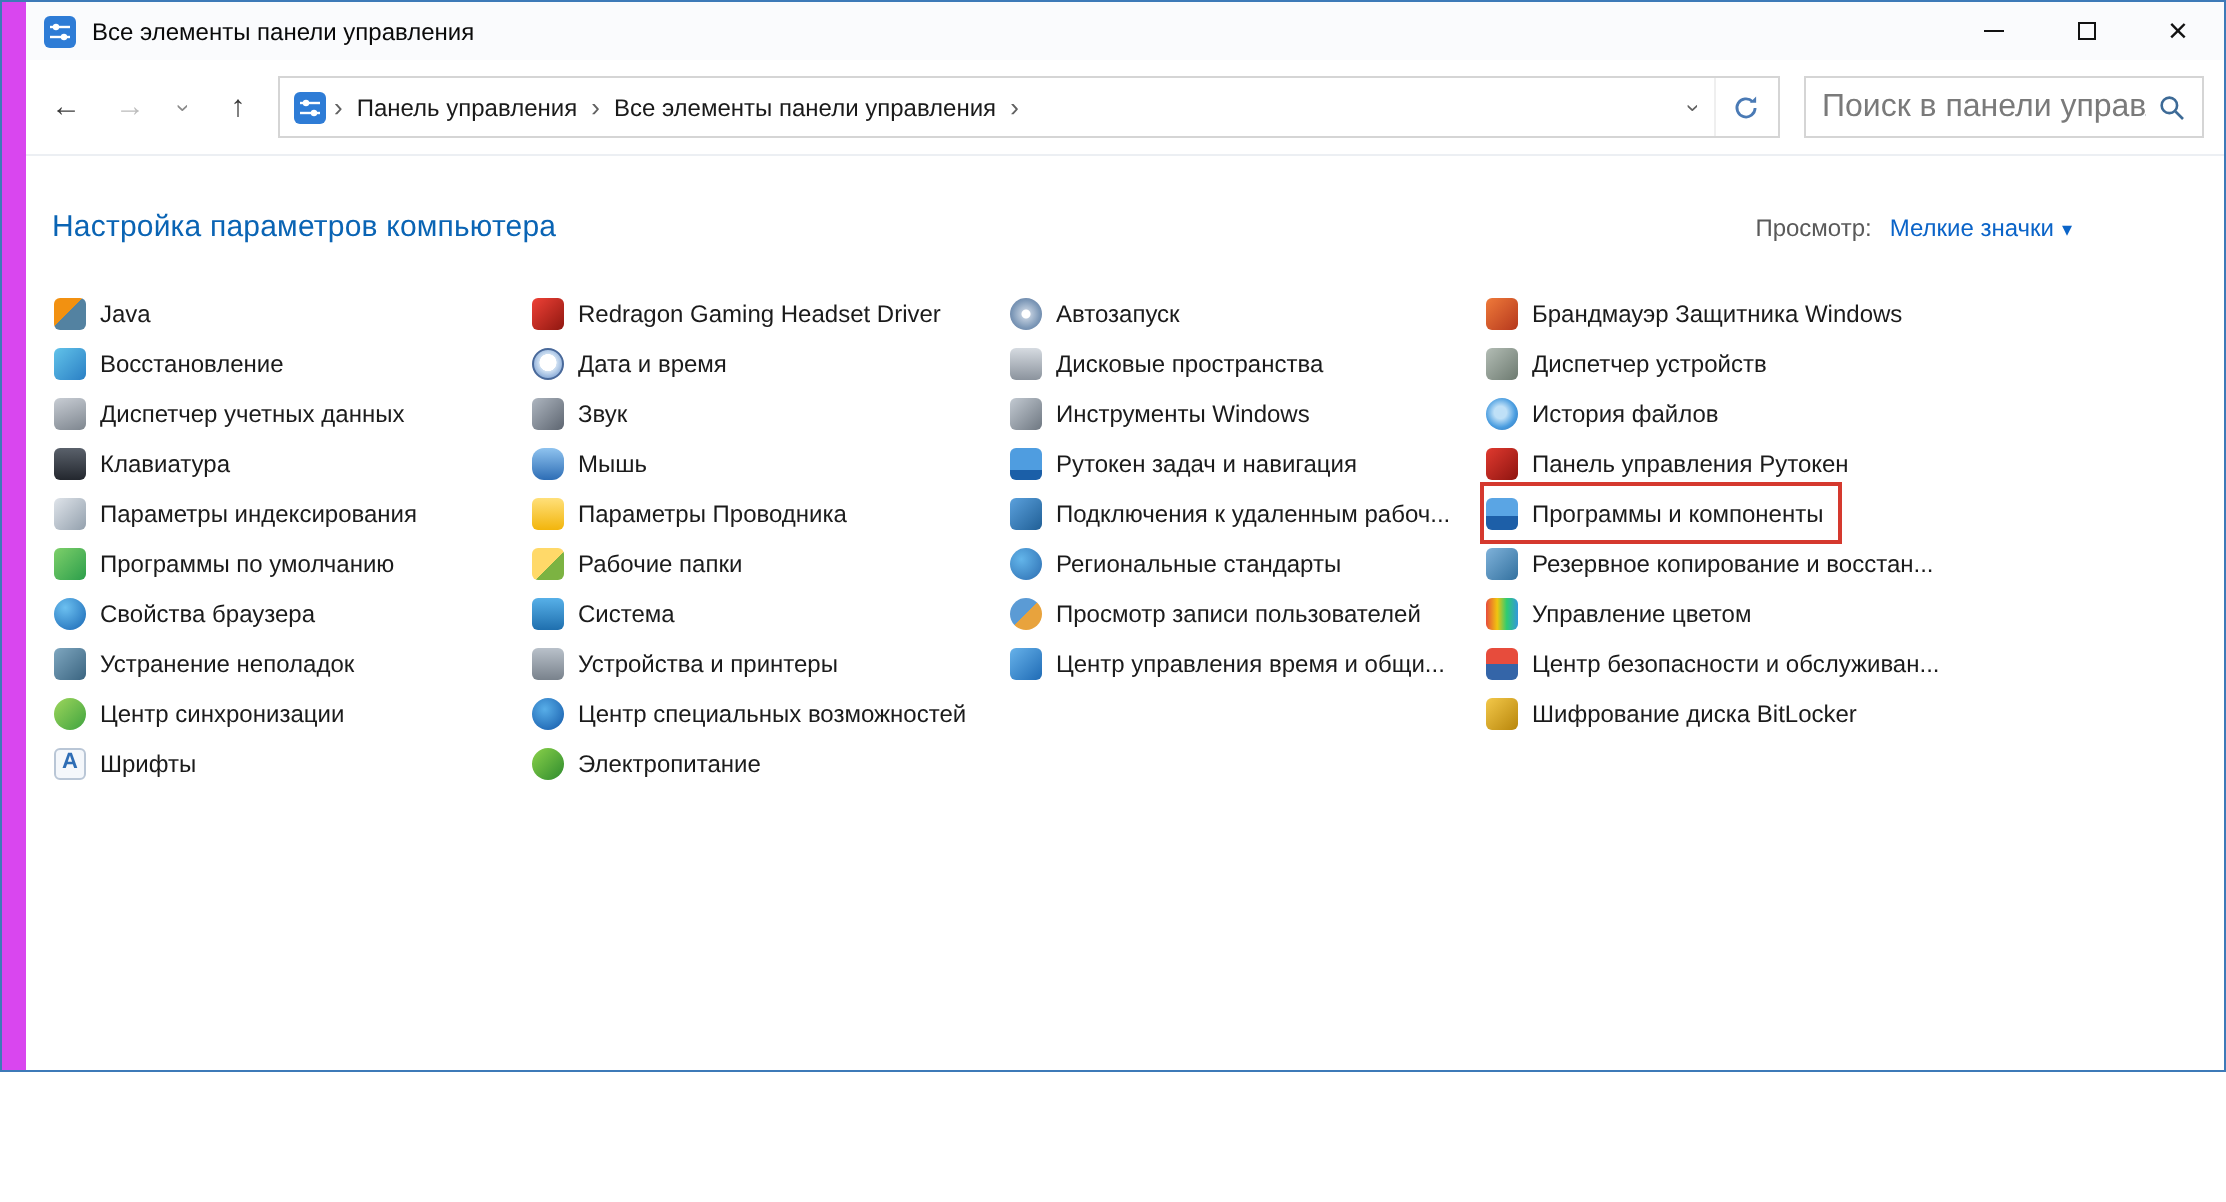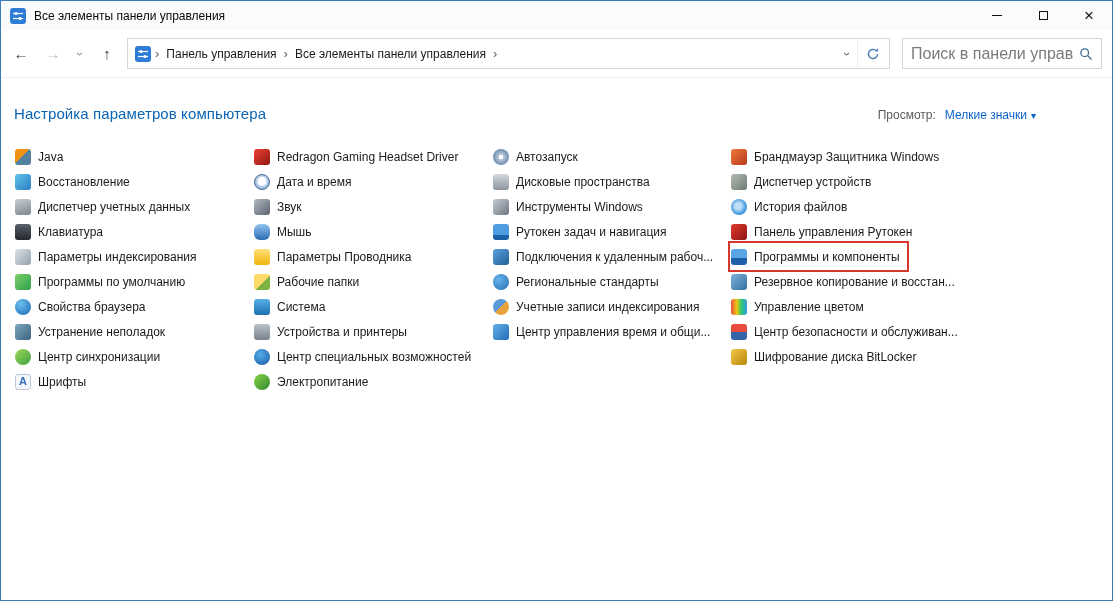--- a/index.html
+++ b/index.html
@@ -1,19 +1,19 @@
 <!DOCTYPE html>
 <html><head>
 <meta charset="utf-8">
 <style>
   * { margin:0; padding:0; box-sizing:border-box; }
   html,body { width:1113px; height:601px; }
   body { font-family:"Liberation Sans","DejaVu Sans",sans-serif; font-size:12px; color:#1b1b1b; background:#fff; overflow:hidden; }
 
-  .window { width:1113px; height:601px; border:1px solid #3d7ab8; background:#d946ef; display:flex; flex-direction:column; }
+  .window { width:1113px; height:536px; border:1px solid #3d7ab8; background:#d946ef; display:flex; flex-direction:column;padding-left:12px; }
 
   
   .titlebar { height:29px; flex:0 0 auto; background:#fafbfd; display:flex; align-items:center; padding-left:9px; }
   .app-icon { width:16px; height:16px; margin-right:8px; flex:0 0 auto; display:inline-flex; }
   .title { font-size:12px; color:#0a0a0a; white-space:nowrap; }
   .win-controls { margin-left:auto; display:flex; height:100%; }
   .win-btn { width:46px; height:100%; display:flex; align-items:center; justify-content:center; cursor:default; }
   .glyph-min { width:10px; height:1px; background:#121212; display:block; }
   .glyph-max { width:9px; height:9px; border:1px solid #121212; display:block; }
   .glyph-close { font-size:17px; line-height:1; color:#121212; }
@@ -311,21 +311,21 @@
           </div>
 
           <div class="item" data-name="control-panel-item">
             <span class="icon" data-name="region-icon"></span>
             <span class="label" data-name="item-label">Региональные стандарты</span>
           </div>
 
 
           <div class="item" data-name="control-panel-item">
             <span class="icon" data-name="user-accounts-icon"></span>
-            <span class="label" data-name="item-label">Учетные записи индексирования</span>
+            <span class="label" data-name="item-label">Просмотр записи пользователей</span>
           </div>
 
           <div class="item" data-name="control-panel-item">
             <span class="icon" data-name="network-sharing-icon"></span>
             <span class="label" data-name="item-label">Центр управления время и общи...</span>
           </div>
         </div>
       <div class="col" data-name="items-column-4">
 
           <div class="item" data-name="control-panel-item">

